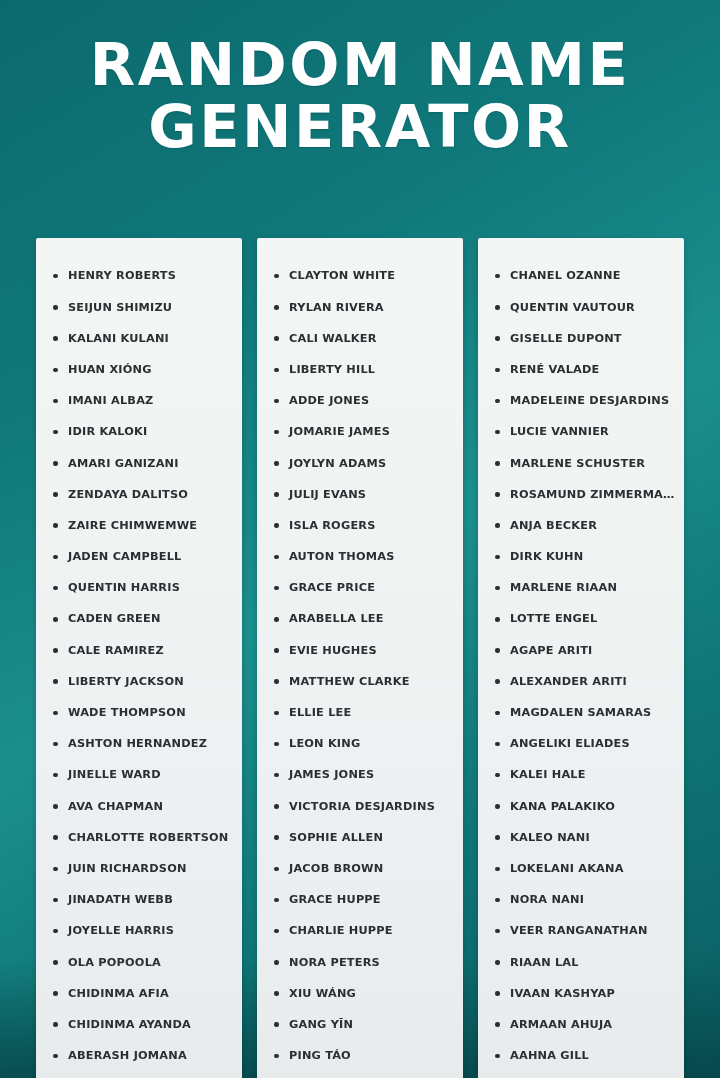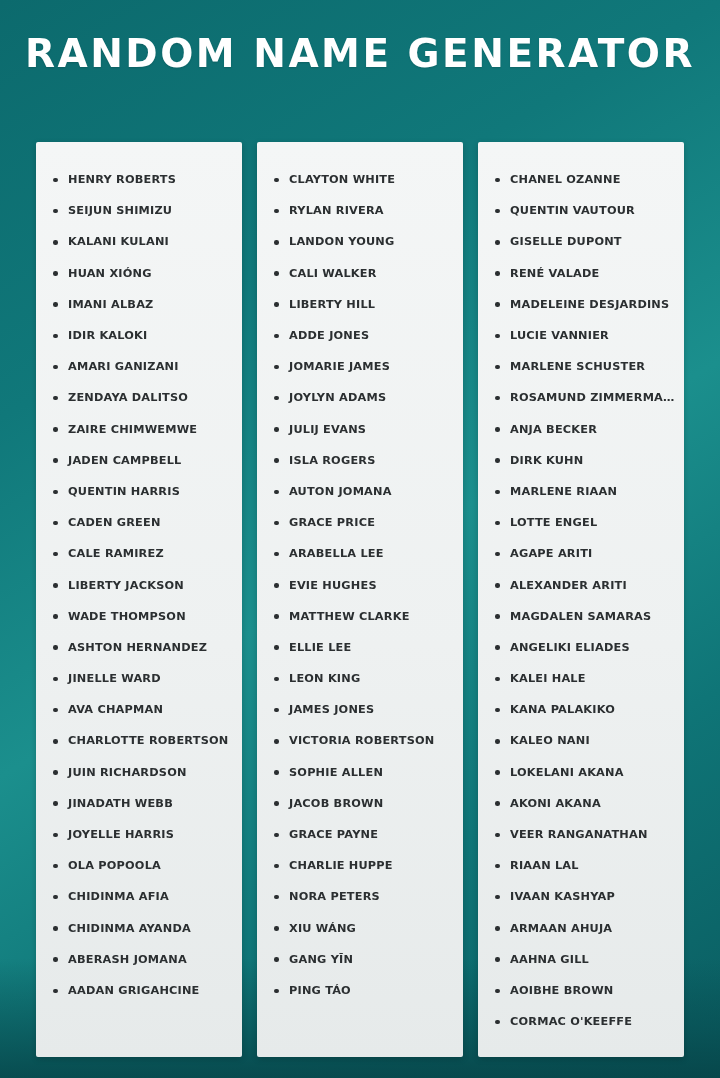--- a/index.html
+++ b/index.html
@@ -29,21 +29,21 @@
     position: absolute;
     left: 0; right: 0; bottom: 0;
     height: 120px;
     background: linear-gradient(to bottom, rgba(8,80,84,0) 0%, rgba(7,74,78,0.55) 60%, rgba(6,66,70,0.8) 100%);
     pointer-events: none;
   }
   .title {
     margin-top: 34px;
     font-family: "DejaVu Sans", sans-serif;
     font-weight: bold;
-    font-size: 39px;
+    font-size: 59px;
     letter-spacing: 2.5px;
     color: #ffffff;
     text-align: center;
     width: 100%;
     line-height: 1.05;
     text-shadow: 0 1px 2px rgba(0,0,0,0.15);
   }
   .columns {
     position: relative;
     z-index: 2;
@@ -126,40 +126,39 @@
           <li>CHIDINMA AFIA</li>
           <li>CHIDINMA AYANDA</li>
           <li>ABERASH JOMANA</li>
           <li>AADAN GRIGAHCINE</li>
         </ul>
     </div>
     <div class="column">
       <ul class="name-list">
           <li>CLAYTON WHITE</li>
           <li>RYLAN RIVERA</li>
-          <li>LANDON YOUNG</li>
           <li>CALI WALKER</li>
           <li>LIBERTY HILL</li>
           <li>ADDE JONES</li>
           <li>JOMARIE JAMES</li>
           <li>JOYLYN ADAMS</li>
           <li>JULIJ EVANS</li>
           <li>ISLA ROGERS</li>
-          <li>AUTON JOMANA</li>
+          <li>AUTON THOMAS</li>
           <li>GRACE PRICE</li>
           <li>ARABELLA LEE</li>
           <li>EVIE HUGHES</li>
           <li>MATTHEW CLARKE</li>
           <li>ELLIE LEE</li>
           <li>LEON KING</li>
           <li>JAMES JONES</li>
-          <li>VICTORIA ROBERTSON</li>
+          <li>VICTORIA DESJARDINS</li>
           <li>SOPHIE ALLEN</li>
           <li>JACOB BROWN</li>
-          <li>GRACE PAYNE</li>
+          <li>GRACE HUPPE</li>
           <li>CHARLIE HUPPE</li>
           <li>NORA PETERS</li>
           <li>XIU WÁNG</li>
           <li>GANG YĪN</li>
           <li>PING TÁO</li>
         </ul>
     </div>
     <div class="column">
       <ul class="name-list">
           <li>CHANEL OZANNE</li>
@@ -175,21 +174,21 @@
           <li>MARLENE RIAAN</li>
           <li>LOTTE ENGEL</li>
           <li>AGAPE ARITI</li>
           <li>ALEXANDER ARITI</li>
           <li>MAGDALEN SAMARAS</li>
           <li>ANGELIKI ELIADES</li>
           <li>KALEI HALE</li>
           <li>KANA PALAKIKO</li>
           <li>KALEO NANI</li>
           <li> LOKELANI AKANA</li>
-          <li>AKONI AKANA</li>
+          <li>NORA NANI</li>
           <li>VEER RANGANATHAN</li>
           <li>RIAAN LAL</li>
           <li>IVAAN KASHYAP</li>
           <li>ARMAAN AHUJA</li>
           <li>AAHNA GILL</li>
           <li>AOIBHE BROWN</li>
           <li>CORMAC O'KEEFFE</li>
         </ul>
     </div>
   </div>

